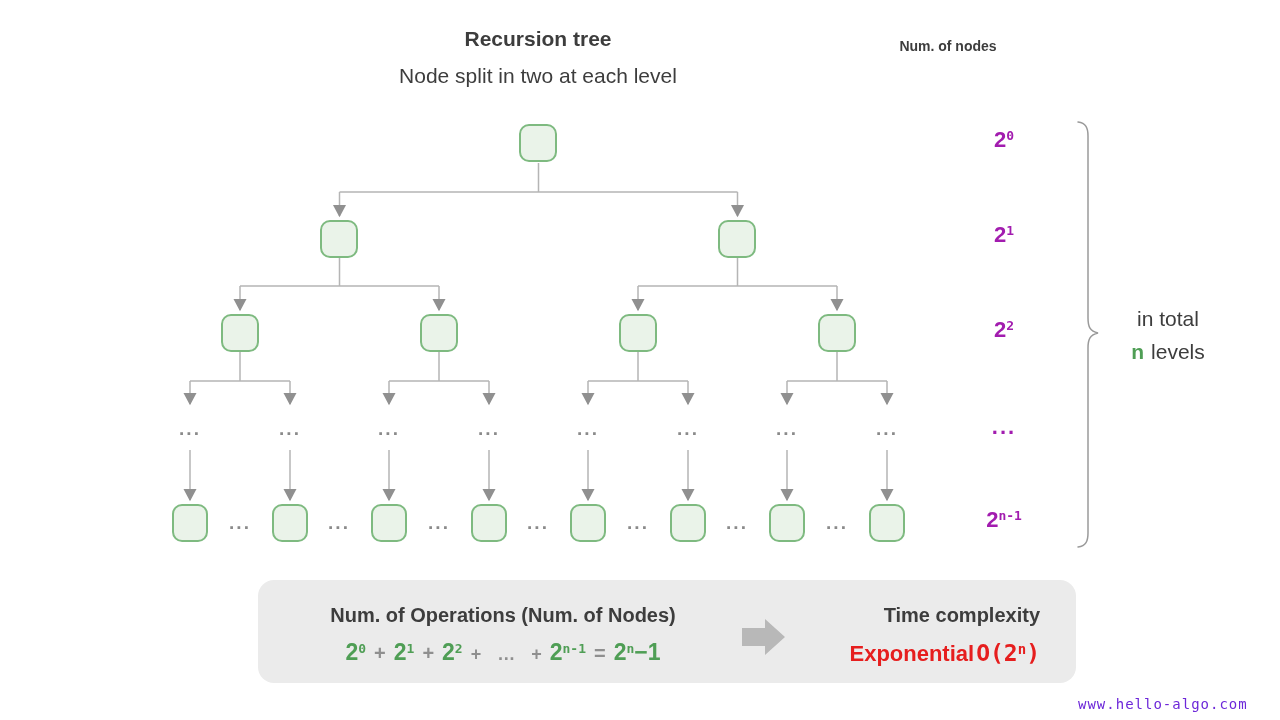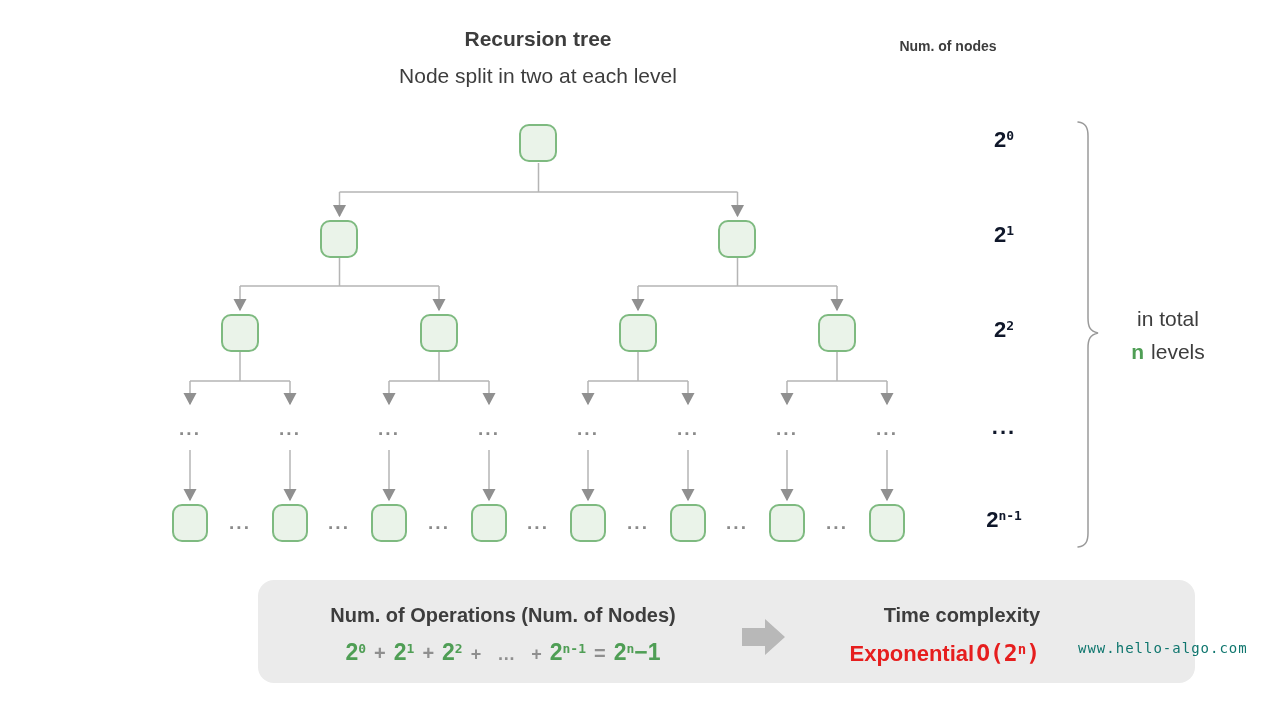--- a/index.html
+++ b/index.html
@@ -24,51 +24,51 @@
 
   
   .tdots{
     position:absolute;width:44px;text-align:center;
     font-size:19px;font-weight:700;color:#8a8a8a;letter-spacing:2px;line-height:19px;
   }
 
   
   .lvl{
     left:952px;width:104px;text-align:center;
-    font-size:22px;font-weight:700;color:#0f172a;
+    font-size:22px;font-weight:700;color:#a21caf;
   }
   .lvl .sp, sup.sp{
     font-family:"DejaVu Sans Mono",monospace;font-size:13px;font-weight:700;
     vertical-align:7px;letter-spacing:0;
   }
   .lvl-dots{letter-spacing:2px;}
 
   
   .brace-label{left:1106px;top:302px;width:124px;font-size:21px;line-height:33px;}
   .green-n{color:#4f9e55;font-weight:700;margin-right:7px;}
 
   
   .sumbox{
-    left:258px;top:580px;width:937px;height:103px;
+    left:258px;top:580px;width:818px;height:103px;
     background:#ebebeb;border-radius:16px;
   }
   .sum-left{position:absolute;left:14px;top:22px;width:462px;text-align:center;}
   .sum-title{font-size:20px;font-weight:700;color:#3d3d3d;line-height:26px;}
   .formula{margin-top:6px;font-size:23px;font-weight:700;color:#4f9e55;line-height:30px;white-space:nowrap;text-align:center;}
   .formula .op{color:#8f8f8f;font-size:20px;margin:0 8px;}
   .formula .ell{color:#8f8f8f;font-size:18px;margin:0 8px;}
   .sum-right{position:absolute;left:540px;top:22px;width:242px;text-align:right;}
   .cx-title{font-size:20px;font-weight:700;color:#3d3d3d;line-height:26px;}
   .cx-value{margin-top:6px;font-size:22px;font-weight:700;color:#e61e1e;line-height:30px;white-space:nowrap;}
   .cx-value .mono{font-family:"DejaVu Sans Mono",monospace;margin-left:2px;font-size:23px;}
   .cx-value sup.rsp{font-family:"DejaVu Sans Mono",monospace;font-size:14px;font-weight:700;vertical-align:7px;}
 
   .watermark{
-    left:1078px;top:640px;font-family:"DejaVu Sans Mono",monospace;
-    font-size:14px;color:#0f766e;letter-spacing:1px;
+    left:1078px;top:696px;font-family:"DejaVu Sans Mono",monospace;
+    font-size:14px;color:#6d28d9;letter-spacing:1px;
   }
   svg{display:block;}
 </style>
 </head>
 <body>
 
 <div id="canvas">
 
   <div class="abs center main-title">Recursion tree</div>
   <div class="abs center main-subtitle">Node split in two at each level</div>

